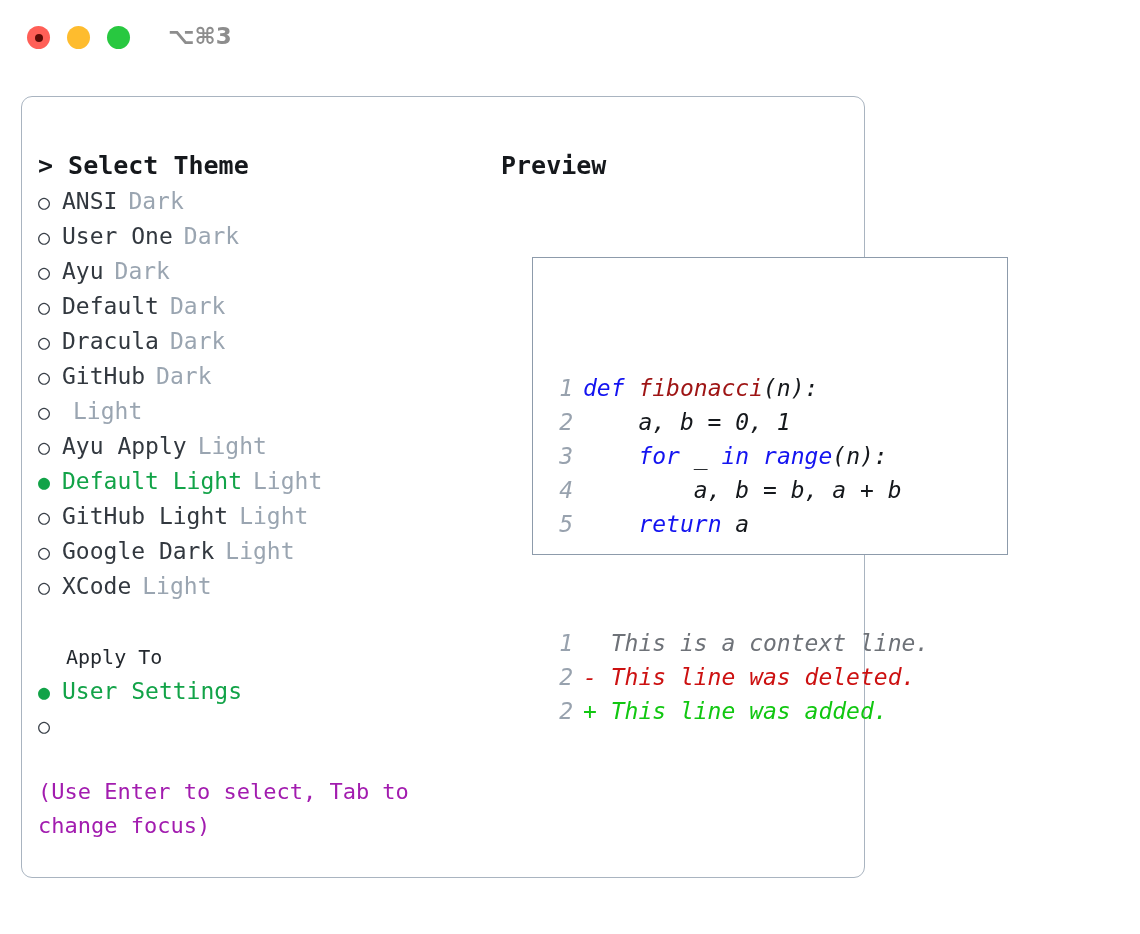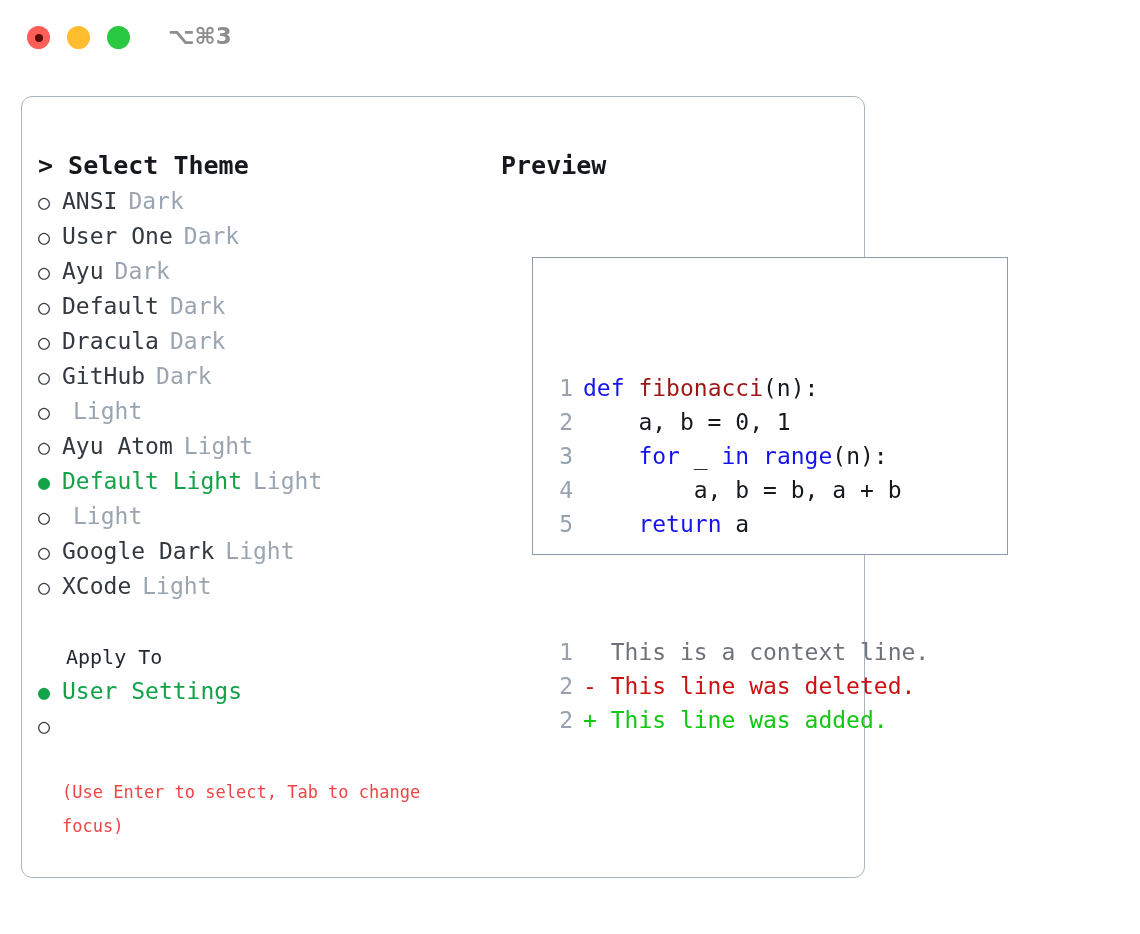--- a/index.html
+++ b/index.html
@@ -138,63 +138,63 @@
   .apply-head {
     font-size: 20px;
     line-height: 34px;
     color: #23282e;
     padding-left: 28px;
     white-space: pre;
   }
 
   .hint {
     margin-top: 32px;
-    font-size: 17px;
-    line-height: 34px;
-    color: #ef4444;
+    font-size: 22px;
+    line-height: 34px;
+    color: #a21caf;
     width: 410px;
     white-space: pre-wrap;
-    margin-left: 24px;
   }
 
   
   .preview-box {
     position: absolute;
     left: 31px;
     top: 108px;
     width: 476px;
     height: 298px;
     border: 1.6px solid #8d9bab;
     box-sizing: border-box;
     background: #ffffff;
   }
   .code {
     position: absolute;
     left: 14px;
     top: 45px;
     font-size: 23px;
     line-height: 34px;
     white-space: pre;
+    font-style: italic;
   }
   .cline { display: block; white-space: pre; }
   .ln {
     display: inline-block;
     width: 26px;
     text-align: right;
     color: #98a2ae;
     margin-right: 10px;
   }
   .kw   { color: #1414f0; }
   .fn   { color: #9e1414; }
   .plain{ color: #15181c; }
   .ctx  { color: #6e7278; }
   .del  { color: #cc1111; }
   .add  { color: #11c711; }
 
-  .diff { margin-top: 26px; }
+  .diff { margin-top: 17px; }
 </style>
 </head>
 <body>
 
 <div class="window">
 
   <div class="titlebar">
     <div class="traffic">
       <span class="light red"></span>
       <span class="light yellow"></span>
@@ -209,23 +209,23 @@
       <div class="heading">&gt; Select Theme</div>
 
       <div class="theme-list" id="theme-list">
           <div class="row"><span class="bullet">○</span><span class="label">ANSI</span><span class="tag">Dark</span></div>
           <div class="row"><span class="bullet">○</span><span class="label">User One</span><span class="tag">Dark</span></div>
           <div class="row"><span class="bullet">○</span><span class="label">Ayu</span><span class="tag">Dark</span></div>
           <div class="row"><span class="bullet">○</span><span class="label">Default</span><span class="tag">Dark</span></div>
           <div class="row"><span class="bullet">○</span><span class="label">Dracula</span><span class="tag">Dark</span></div>
           <div class="row"><span class="bullet">○</span><span class="label">GitHub</span><span class="tag">Dark</span></div>
           <div class="row"><span class="bullet">○</span><span class="tag">Light</span></div>
-          <div class="row"><span class="bullet">○</span><span class="label">Ayu Atom</span><span class="tag">Light</span></div>
+          <div class="row"><span class="bullet">○</span><span class="label">Ayu Apply</span><span class="tag">Light</span></div>
           <div class="row selected"><span class="bullet">●</span><span class="label">Default Light</span><span class="tag">Light</span></div>
-          <div class="row"><span class="bullet">○</span><span class="tag">Light</span></div>
+          <div class="row"><span class="bullet">○</span><span class="label">GitHub Light</span><span class="tag">Light</span></div>
           <div class="row"><span class="bullet">○</span><span class="label">Google Dark</span><span class="tag">Light</span></div>
           <div class="row"><span class="bullet">○</span><span class="label">XCode</span><span class="tag">Light</span></div>
         </div>
 
       <div class="section-gap"></div>
 
       <div class="apply-head">Apply To</div>
       <div id="apply-list">
           <div class="row selected"><span class="bullet">●</span><span class="label">User Settings</span></div>
           <div class="row"><span class="bullet">○</span></div>

